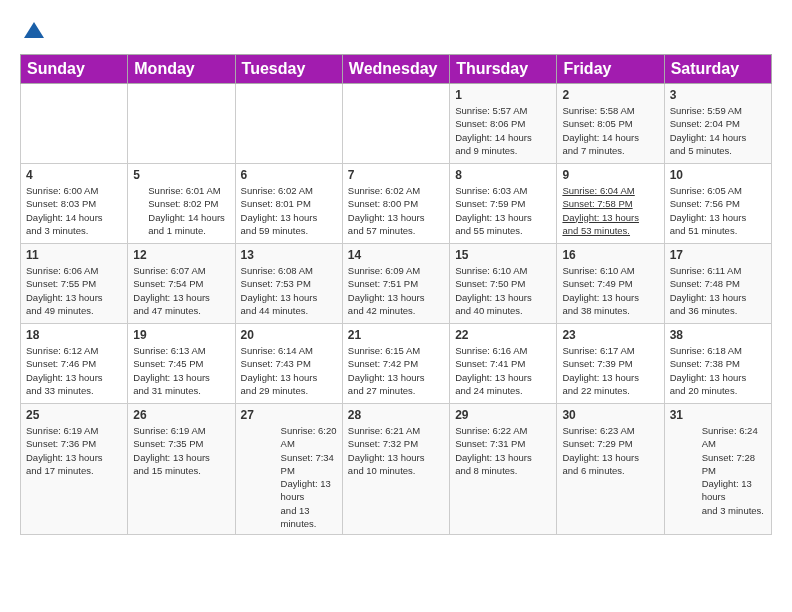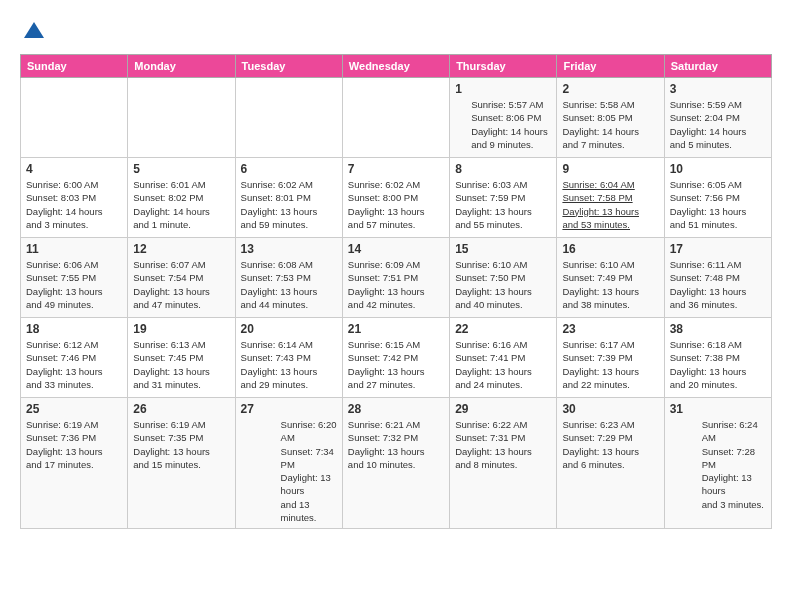--- a/index.html
+++ b/index.html
@@ -51,25 +51,25 @@
     .subtitle {
       font-size: 16px;
       color: #555;
     }
     table {
       width: 100%;
       border-collapse: collapse;
       table-layout: fixed;
     }
     thead tr th {
-      background-color: #ec4899;
+      background-color: #a21caf;
       color: #fff;
       text-align: left;
       padding: 5px 6px;
-      font-size: 11px;
+      font-size: 16px;
       font-weight: bold;
       border: 1px solid #aaa;
     }
     tbody tr td {
       vertical-align: top;
       border: 1px solid #ccc;
       padding: 4px 5px;
       font-size: 10px;
       color: #333;
       height: 80px;
@@ -126,21 +126,21 @@
       </tr>
   </thead>
   <tbody id="calendar-body">
   <tr>
         <td class="empty"></td>
         <td class="empty"></td>
         <td class="empty"></td>
         <td class="empty"></td>
         <td>
           <span class="day-number">1</span>
-          <div class="day-info" style="white-space: pre-line; margin-left: 16px;">Sunrise: 5:57 AM
+          <div class="day-info" style="white-space: pre-line;">Sunrise: 5:57 AM
 Sunset: 8:06 PM
 Daylight: 14 hours
 and 9 minutes.</div>
         </td>
         <td>
           <span class="day-number">2</span>
           <div class="day-info" style="white-space: pre-line;">Sunrise: 5:58 AM
 Sunset: 8:05 PM
 Daylight: 14 hours
 and 7 minutes.</div>
@@ -156,21 +156,21 @@
       <tr>
         <td>
           <span class="day-number">4</span>
           <div class="day-info" style="white-space: pre-line;">Sunrise: 6:00 AM
 Sunset: 8:03 PM
 Daylight: 14 hours
 and 3 minutes.</div>
         </td>
         <td>
           <span class="day-number">5</span>
-          <div class="day-info" style="white-space: pre-line;">Sunrise: 6:01 AM
+          <div class="day-info" style="white-space: pre-line; margin-left: 15px;">Sunrise: 6:01 AM
 Sunset: 8:02 PM
 Daylight: 14 hours
 and 1 minute.</div>
         </td>
         <td>
           <span class="day-number">6</span>
           <div class="day-info" style="white-space: pre-line;">Sunrise: 6:02 AM
 Sunset: 8:01 PM
 Daylight: 13 hours
 and 59 minutes.</div>

